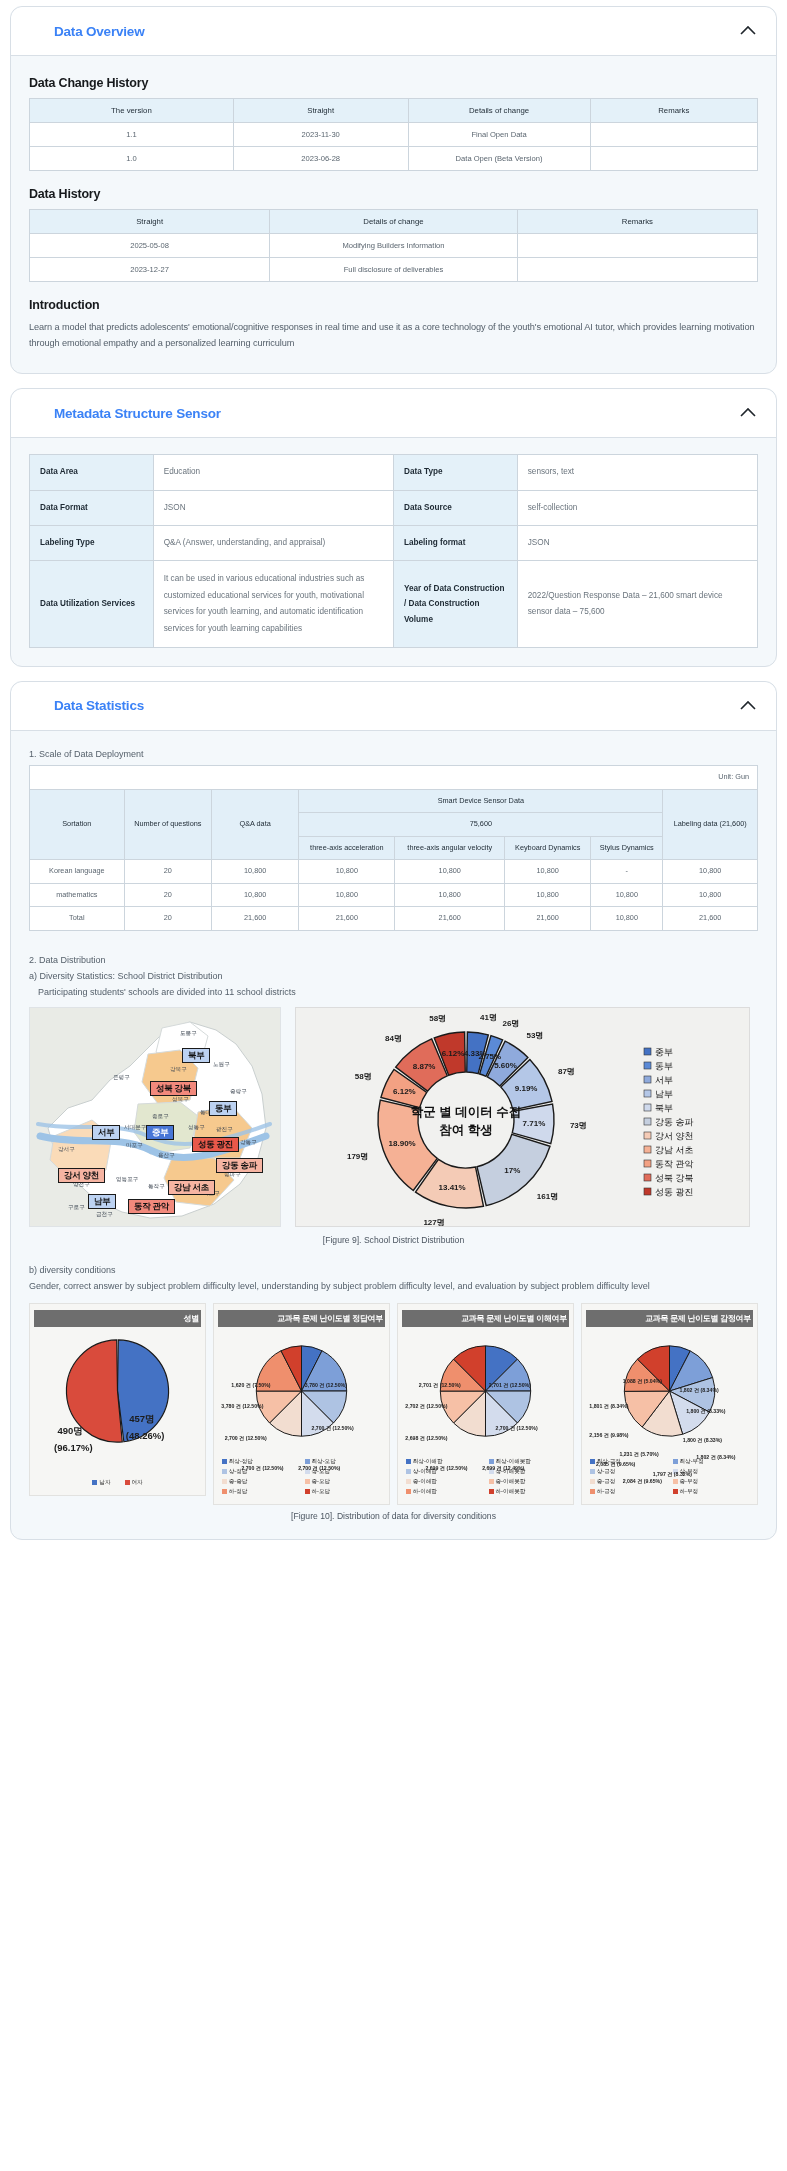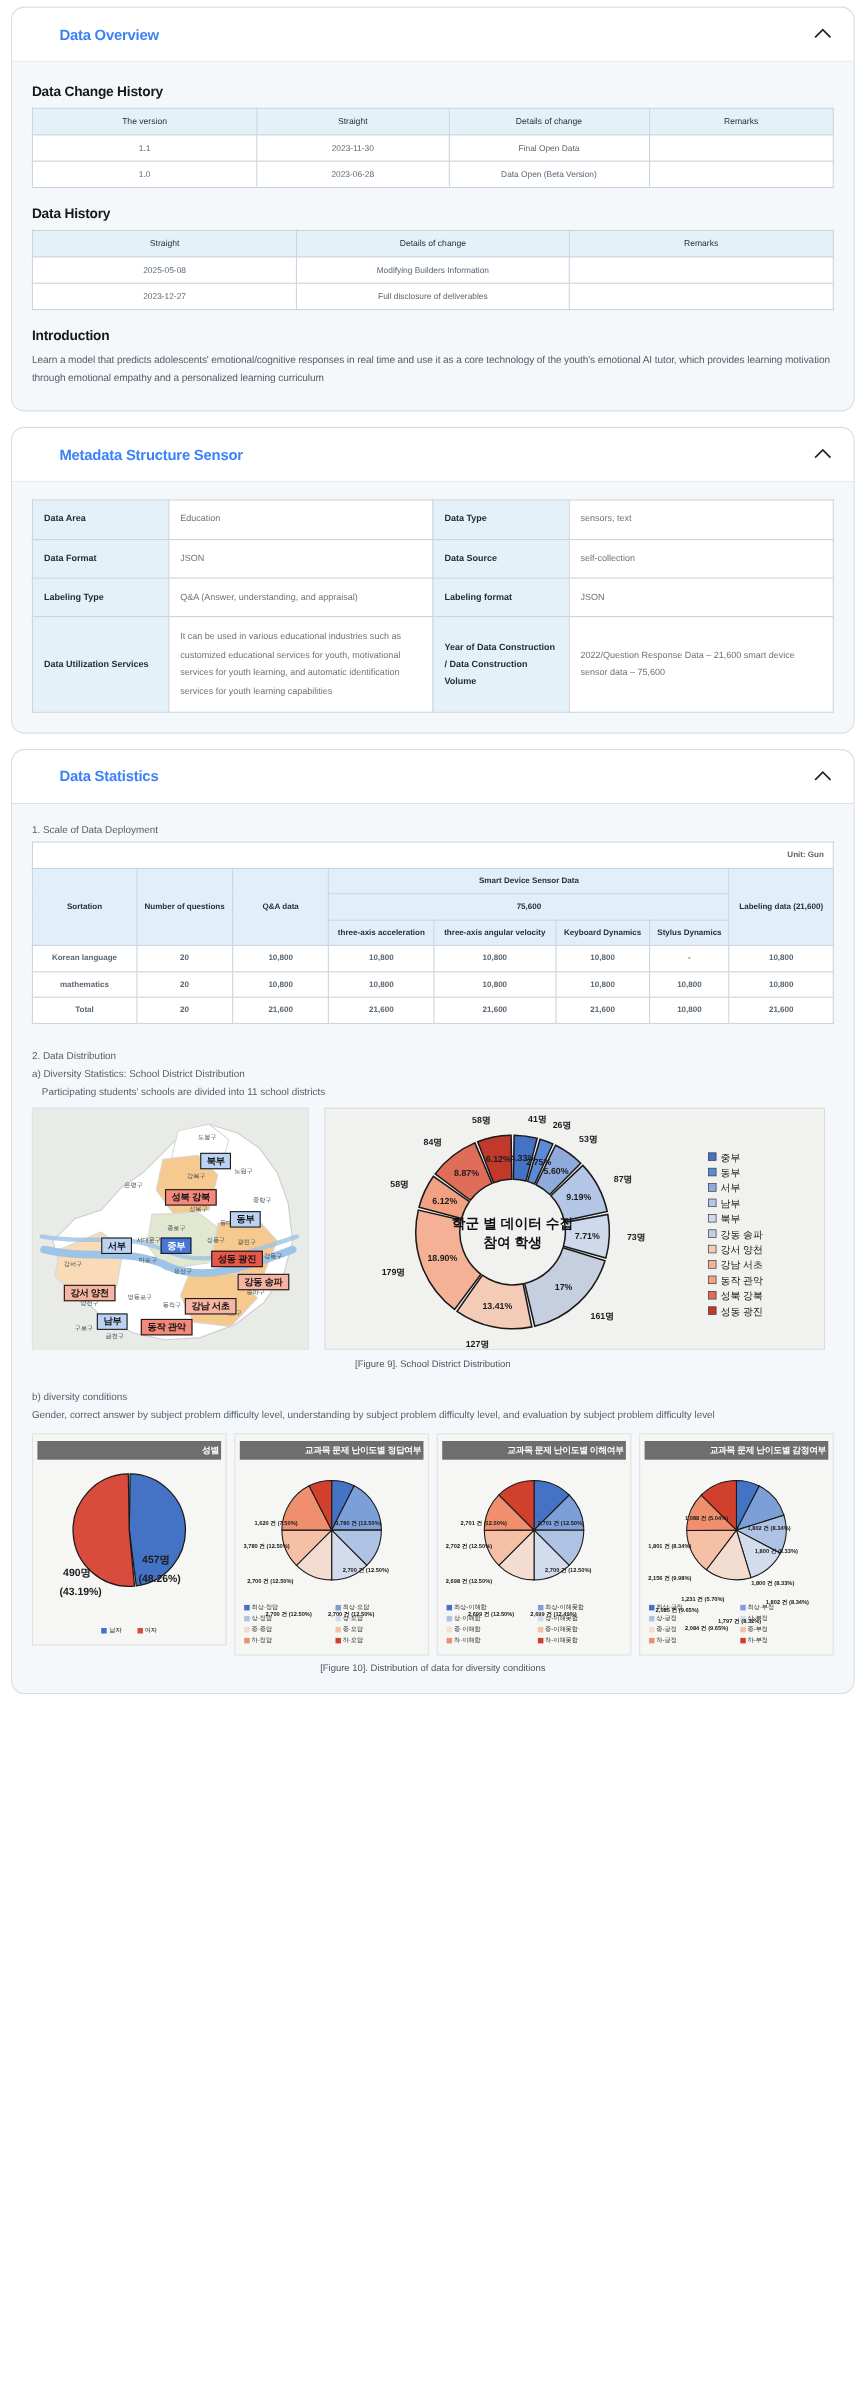--- a/index.html
+++ b/index.html
@@ -51,21 +51,21 @@
   
   table.meta { width: 100%; border-collapse: collapse; border: 1px solid #b8c4cd; background: #fff; }
   table.meta td { border: 1px solid #ccd5dd; font-size: 8.2px; padding: 10px 10px; vertical-align: middle; line-height: 1.75;}
   table.meta td.k { background: #e4f1f9; color: #1e2a34; font-weight: bold; width: 17%; }
   table.meta td.v { color: #6a747d; width: 33%; }
 
   
   table.stats { width: 100%; border-collapse: collapse; border: 1px solid #b8c4cd; background: #fff; }
   table.stats td, table.stats th {
     border: 1px solid #ccd5dd; text-align: center; font-size: 7.3px;
-    padding: 6px 2px; color: #5b6670; font-weight: bold; line-height: 1.45;
+    padding: 6px 2px; color: #5b6670; font-weight: normal; line-height: 1.45;
   }
   table.stats th { background: #e2eff8; color: #24303a; }
   table.stats td.unit { text-align: right; border: 1px solid #ccd5dd; padding-right: 8px; font-size: 7.3px; }
 
   .numlbl { font-size: 9px; color: #55606b; margin: 2px 0 6px 0; }
   .numlbl.ind { margin-left: 9px; }
 
   
   .figrow { display: flex; gap: 14px; margin-top: 10px; }
   .figbox { background: #e9ebe6; border: 1px solid #dfe3e6; position: relative; overflow: hidden; }
@@ -421,21 +421,21 @@
         <div class="piecard">
           <div class="pietitle">성별</div>
           <div style="position:relative;height:120px">
             <svg viewBox="0 0 170 120" width="100%" height="120" preserveAspectRatio="xMidYMid meet">
               <g id="pie-gender" transform="translate(85,58)">
                   <path d="M0 0 L0.8167805002146736 -51.99358488904635 A52 52 0 0 1 6.492511315483877 51.59309349921086 Z" fill="#4472c4" stroke="#1a1a1a" stroke-width="1.2"></path>
                   <path d="M0 0 L4.868729423075797 51.77157013076652 A52 52 0 1 1 -0.81678050021468 -51.99358488904635 Z" fill="#d94b3c" stroke="#1a1a1a" stroke-width="1.2"></path>
                 </g>
             </svg>
             <span class="pielabel big" style="left:14%;top:40%">490명</span>
-            <span class="pielabel big" style="left:12%;top:54%">(43.19%)</span>
+            <span class="pielabel big" style="left:12%;top:54%">(96.17%)</span>
             <span class="pielabel big" style="left:57%;top:30%">457명</span>
             <span class="pielabel big" style="left:55%;top:44%">(48.26%)</span>
           </div>
           <div class="pielegend" style="gap:3px 14px;margin-top:26px">
             <span class="lg">
                 <i class="sw" style="background:#4472c4"></i>
                 <span>남자</span>
               </span>
             <span class="lg">
                 <i class="sw" style="background:#d94b3c"></i>

